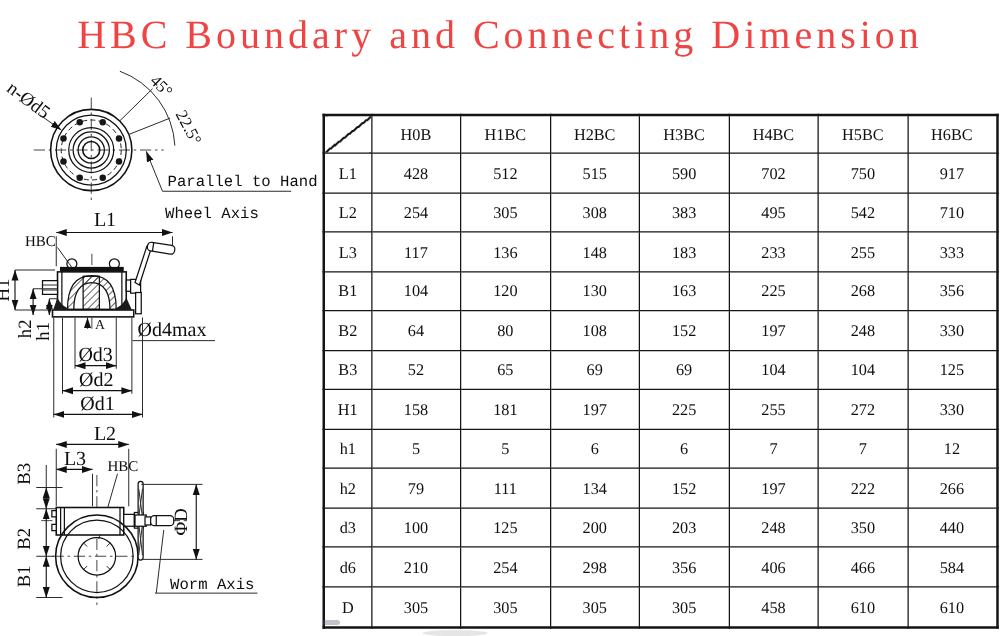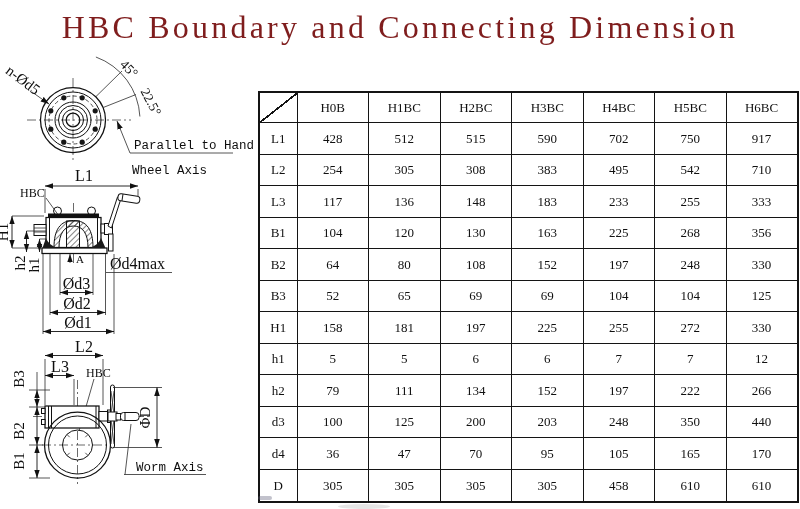--- a/index.html
+++ b/index.html
@@ -1,20 +1,20 @@
 <!DOCTYPE html>
 <html><head>
 <meta charset="utf-8">
 <style>
   html,body { margin:0; padding:0; background:#fff; }
   .page { position:relative; width:800px; height:509px; background:#fff; overflow:hidden;
           font-family:"Liberation Serif", serif; color:#111; }
 
   .title { position:absolute; left:42px; top:9px; width:716px; text-align:center;
-           font-size:32px; font-weight:400; letter-spacing:3.2px; color:#7f1d1d;
+           font-size:32px; font-weight:400; letter-spacing:3.2px; color:#ef4444;
            font-family:"Liberation Serif", serif; white-space:nowrap; }
 
   
   .tblwrap { position:absolute; left:258px; top:91px; }
   table.dim { border-collapse:collapse; table-layout:fixed; width:539px; height:412px;
               border:2.2px solid #141414; font-family:"Liberation Serif", serif; }
   table.dim th, table.dim td { border:1.6px solid #141414; text-align:center; vertical-align:middle;
               padding:0; font-weight:400; font-size:13px; color:#101010; line-height:1; overflow:hidden; }
   table.dim thead th { height:29px; }
   table.dim col.c0 { width:38px; }
@@ -352,28 +352,28 @@
             <th>d3</th>
             <td>100</td>
             <td>125</td>
             <td>200</td>
             <td>203</td>
             <td>248</td>
             <td>350</td>
             <td>440</td>
           </tr>
           <tr>
-            <th>d4</th>
-            <td>36</td>
-            <td>47</td>
-            <td>70</td>
-            <td>95</td>
-            <td>105</td>
-            <td>165</td>
-            <td>170</td>
+            <th>d6</th>
+            <td>210</td>
+            <td>254</td>
+            <td>298</td>
+            <td>356</td>
+            <td>406</td>
+            <td>466</td>
+            <td>584</td>
           </tr>
           <tr>
             <th>D</th>
             <td>305</td>
             <td>305</td>
             <td>305</td>
             <td>305</td>
             <td>458</td>
             <td>610</td>
             <td>610</td>

